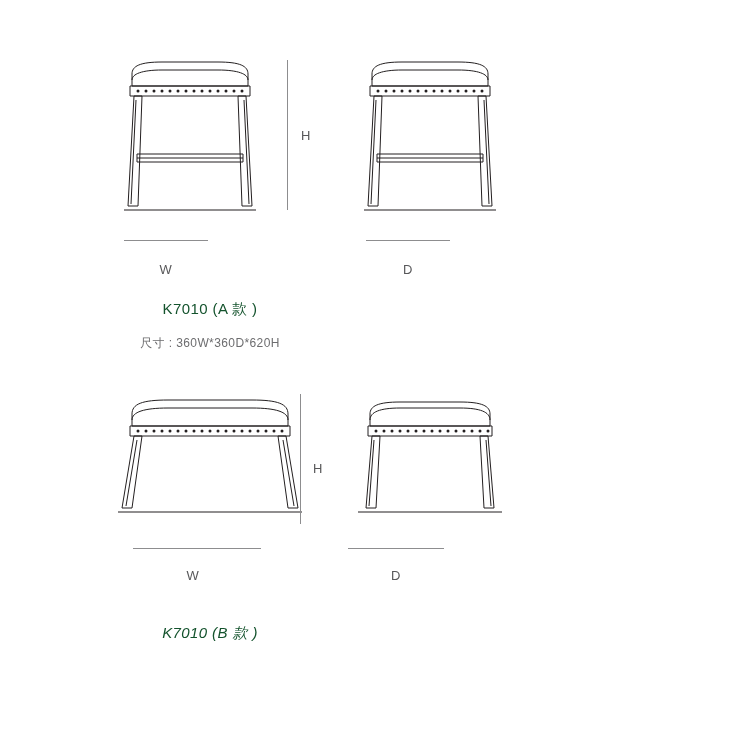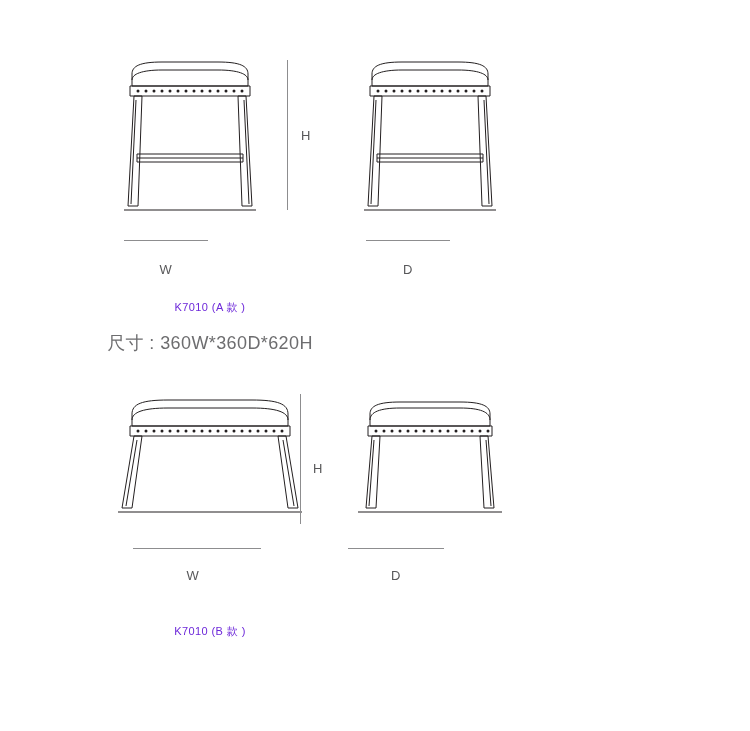--- a/index.html
+++ b/index.html
@@ -56,27 +56,27 @@
     text-align: center;
     letter-spacing: .5px;
   }
   .captions {
     position: absolute;
     left: 0;
     width: 420px;
     text-align: center;
   }
   .caption-model {
-    font-size: 11px;
-    color: #6d28d9;
+    font-size: 15px;
+    color: #14532d;
     letter-spacing: .4px;
     margin-bottom: 16px;
   }
   .caption-size {
-    font-size: 18px;
+    font-size: 12px;
     color: #6d6d6f;
     letter-spacing: .4px;
   }
   svg { display: block; }
 </style>
 </head>
 <body>
 
 <div class="page">
 
@@ -252,18 +252,18 @@
       <div class="divider" style="left:300px; top:32px; height:130px;"></div>
       <div class="dim-letter" style="left:313px; top:99px;">H</div>
 
       <div class="divider" style="left:133px; top:186px; width:128px; height:1px; background:#8d8d8f;"></div>
       <div class="dim-label-w" style="left:153px; top:206px; width:80px;">W</div>
 
       <div class="divider" style="left:348px; top:186px; width:96px; height:1px; background:#8d8d8f;"></div>
       <div class="dim-label-d" style="left:356px; top:206px; width:80px;">D</div>
     </div>
 
-    <div class="captions" style="top:262px;">
+    <div class="captions" style="top:262px;font-style:italic;">
       <div class="caption-model">K7010 (B 款 )</div>
     </div>
   </div>
 
 </div>
 
 </body></html>

